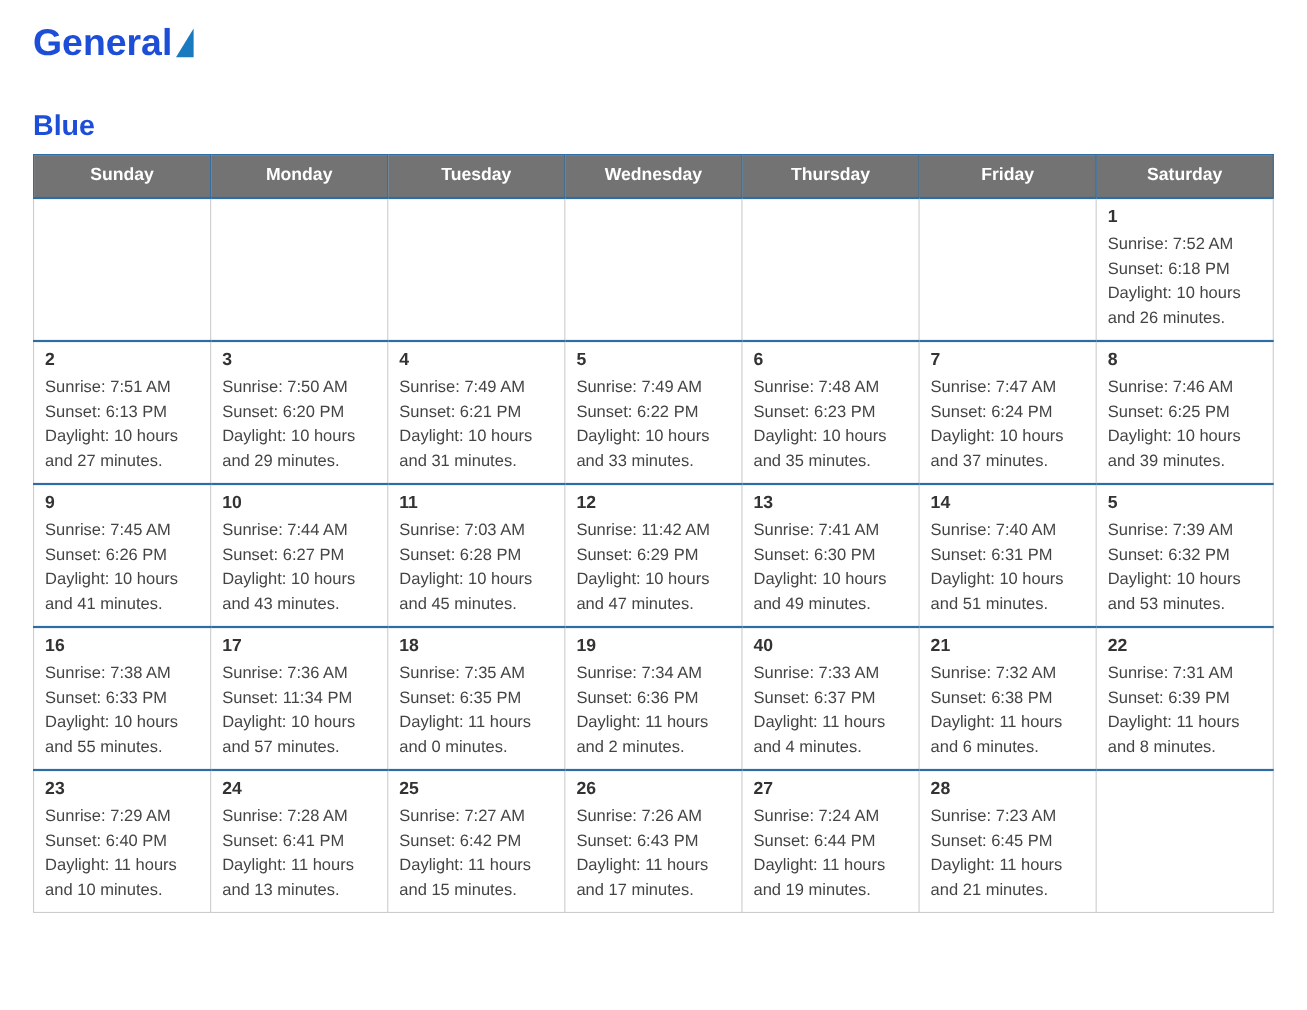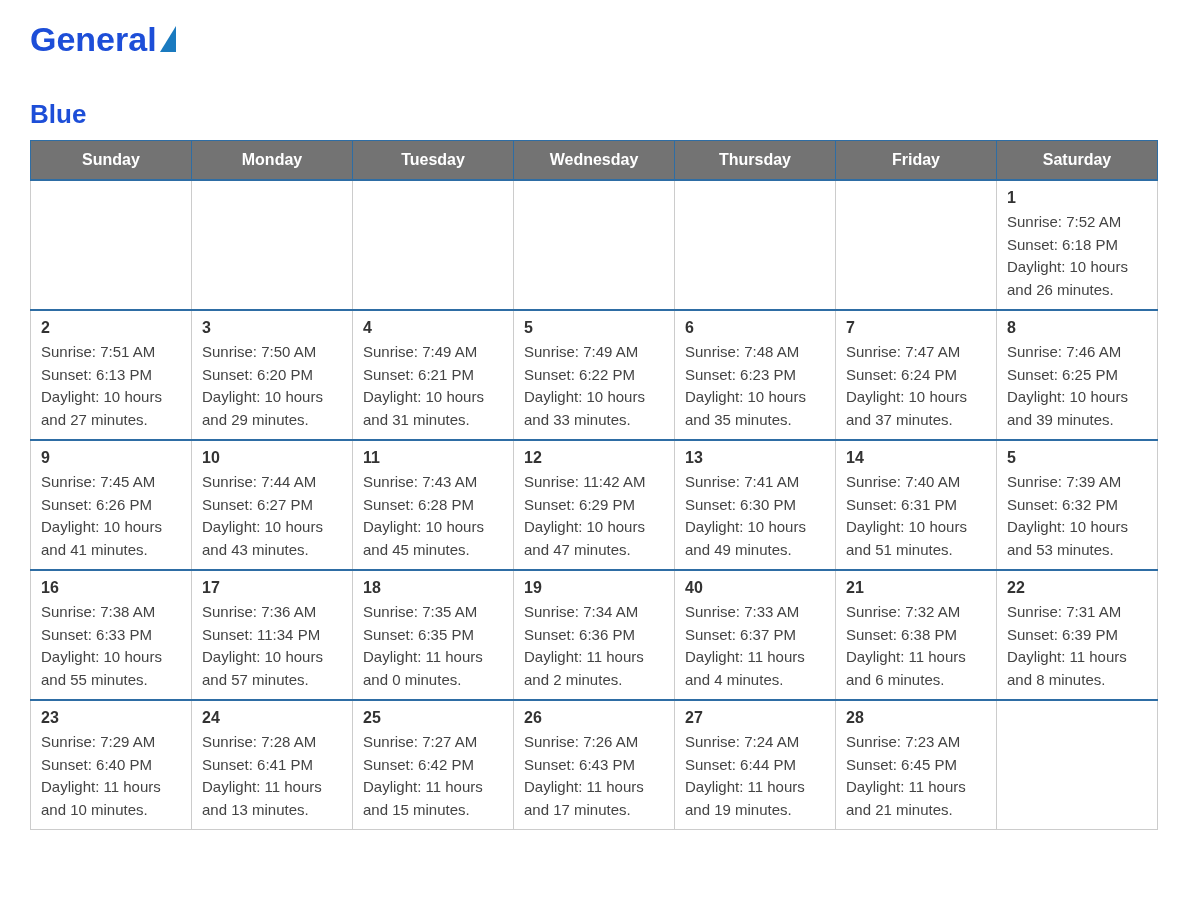--- a/index.html
+++ b/index.html
@@ -196,21 +196,21 @@
 Daylight: 10 hours and 41 minutes.</div>
         </td>
         <td>
           <span class="day-number">10</span>
           <div class="day-info">Sunrise: 7:44 AM
 Sunset: 6:27 PM
 Daylight: 10 hours and 43 minutes.</div>
         </td>
         <td>
           <span class="day-number">11</span>
-          <div class="day-info">Sunrise: 7:43 AM
+          <div class="day-info">Sunrise: 7:03 AM
 Sunset: 6:28 PM
 Daylight: 10 hours and 45 minutes.</div>
         </td>
         <td>
           <span class="day-number">12</span>
           <div class="day-info">Sunrise: 11:42 AM
 Sunset: 6:29 PM
 Daylight: 10 hours and 47 minutes.</div>
         </td>
         <td>

